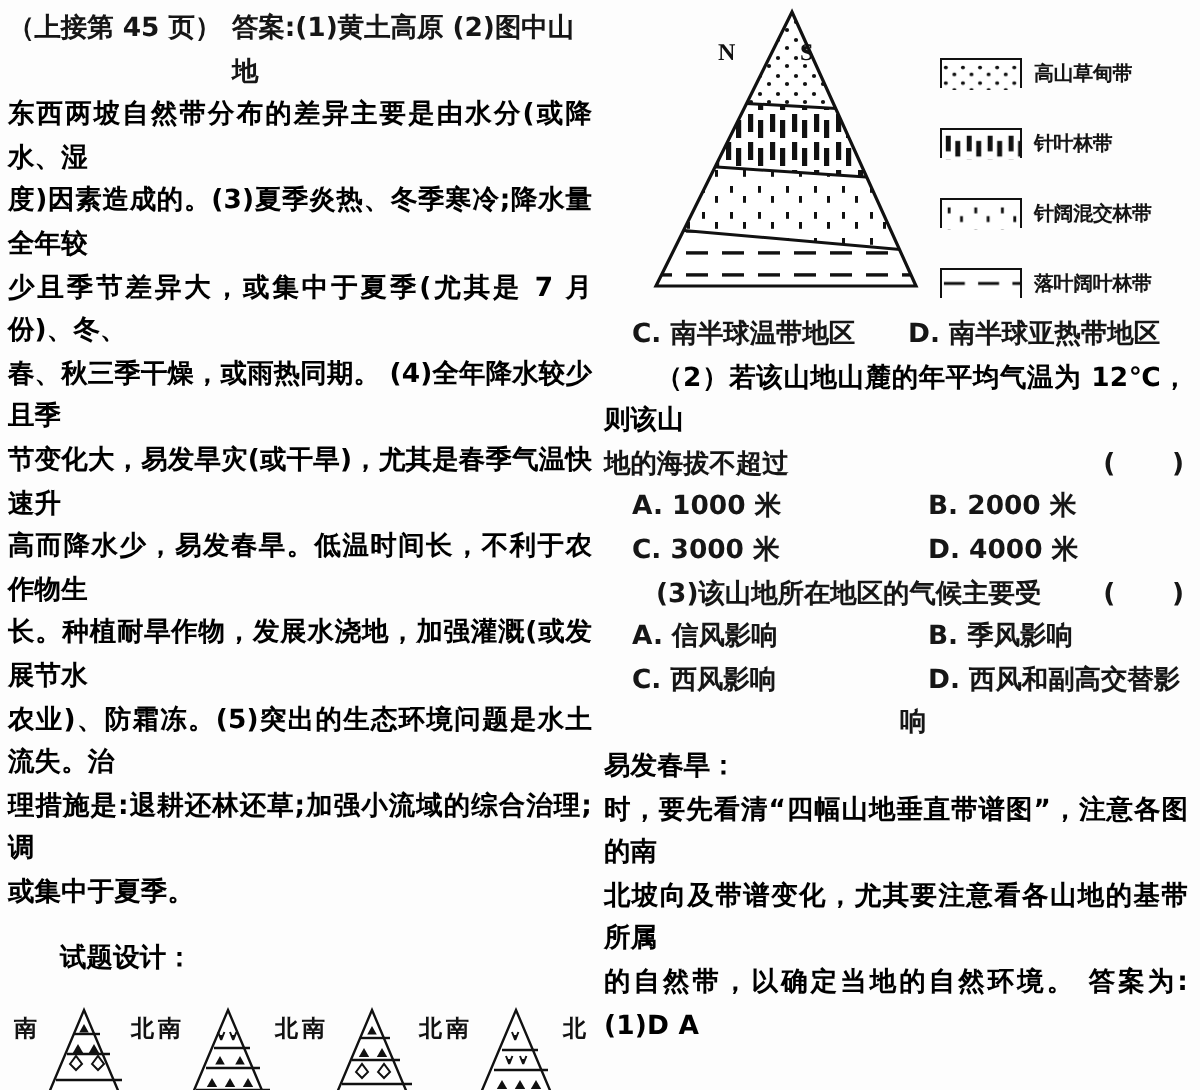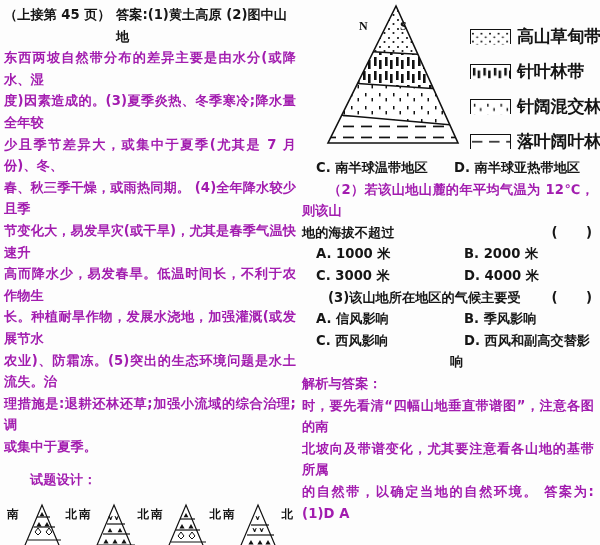--- a/index.html
+++ b/index.html
@@ -33,21 +33,21 @@
   .col-left  { left: 4px; }
   .col-right { left: 302px; }
 
   
   .para {
     font-size: 13.2px;
     line-height: 21.6px;
     letter-spacing: 0.1px;
     text-align: justify;
     margin: 0;
-    color: #a21caf;
+    color: #000000;
     font-weight: 600;
   }
   .indent { text-indent: 26px; }
   .row {
     display: flex;
     font-size: 13.2px;
     line-height: 21.6px;
     font-weight: 600;
     color: #161616;
   }
@@ -116,21 +116,21 @@
   .keybox {
     width: 41px;
     height: 15px;
     border: 1.4px solid #111;
     box-sizing: border-box;
     background: #fff;
     margin-right: 6px;
     flex: 0 0 41px;
   }
   .keytext {
-    font-size: 17px;
+    font-size: 10px;
     font-weight: 700;
     letter-spacing: -0.2px;
     color: #151515;
     white-space: nowrap;
   }
 </style>
 </head>
 <body>
 
 <div id="page">
@@ -407,20 +407,20 @@
 
     <div class="row" style="text-indent:14px;">
       <span class="opt-a">A. 信风影响</span>
       <span class="opt-b">B. 季风影响</span>
     </div>
     <div class="row" style="text-indent:14px;">
       <span class="opt-a">C. 西风影响</span>
       <span class="opt-b">D. 西风和副高交替影响</span>
     </div>
 
-    <p class="para">解析与答案：</p>
+    <p class="para">易发春旱：</p>
 
     <p class="para">时，要先看清“四幅山地垂直带谱图”，注意各图的南</p>
     <p class="para">北坡向及带谱变化，尤其要注意看各山地的基带所属</p>
     <p class="para">的自然带，以确定当地的自然环境。  答案为:(1)D  A</p>
 
   </div>
 </div>
 
 </body></html>

